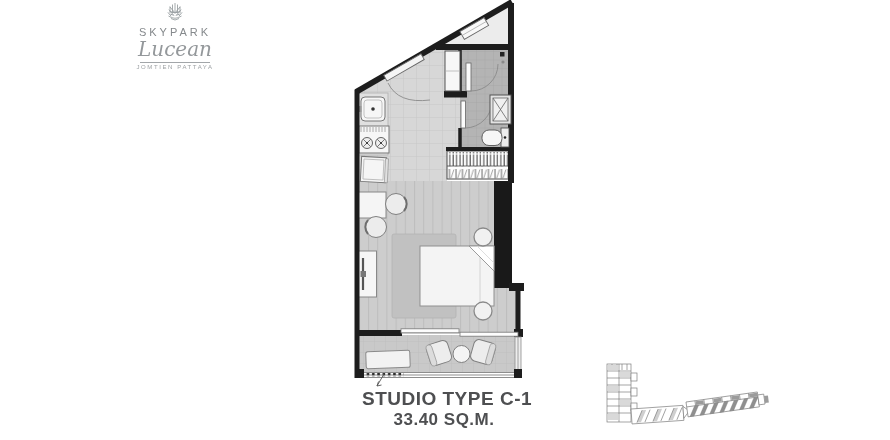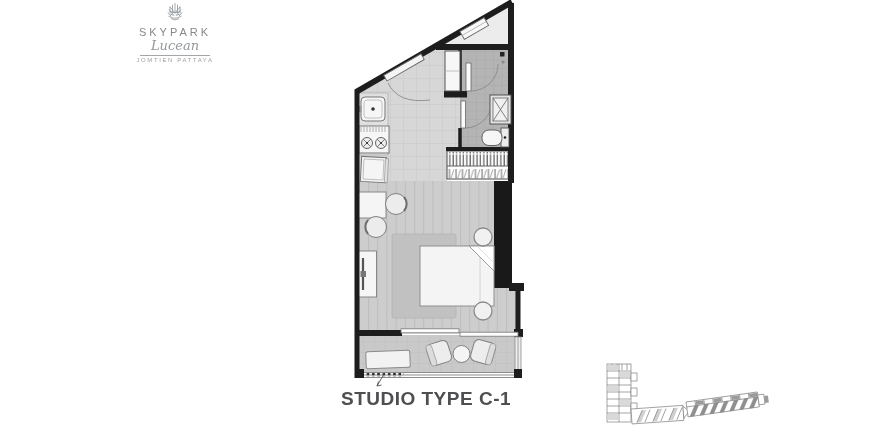--- a/index.html
+++ b/index.html
@@ -2,26 +2,26 @@
 <html><head>
 <meta charset="utf-8">
 <style>
   html,body{margin:0;padding:0;background:#ffffff;}
   .canvas{position:relative;width:890px;height:440px;background:#ffffff;overflow:hidden;
           font-family:"Liberation Sans",sans-serif;}
   
   .logo{position:absolute;left:127px;top:2px;width:96px;text-align:center;color:#8d9194;}
   .logo svg{display:block;margin:0 auto;}
   .logo-brand{font-size:11px;font-weight:400;letter-spacing:3px;color:#85898c;margin-top:2px;}
-  .logo-name{font-family:"DejaVu Serif",serif;font-style:italic;font-size:13px;color:#94989b;
+  .logo-name{font-family:"DejaVu Serif",serif;font-style:italic;font-size:20px;color:#94989b;
              line-height:1.05;margin-top:1px;}
   .logo-rule{width:70px;border-top:1px solid #a2a6a9;margin:2px auto 1px auto;}
   .logo-loc{font-size:6px;letter-spacing:1.6px;color:#9da1a4;}
   
-  .unit-title{position:absolute;left:320px;top:388px;width:212px;text-align:center;
+  .unit-title{position:absolute;left:341px;top:388px;width:212px;text-align:center;
               font-size:19px;font-weight:700;color:#4e4f51;letter-spacing:0.5px;}
   .unit-area{position:absolute;left:338px;top:410px;width:212px;text-align:center;
              font-size:17px;font-weight:700;color:#4e4f51;letter-spacing:0.5px;}
   .plan-svg{position:absolute;left:345px;top:0;}
   .key-svg{position:absolute;left:598px;top:356px;}
 </style>
 </head>
 <body>
 
 <div class="canvas">
@@ -221,20 +221,21 @@
       <rect x="514" y="369" width="8" height="9" fill="#1d1d1d"></rect>
     </g>
 
     <g>
       <rect x="366" y="373" width="38" height="4" fill="url(#pTicks)"></rect>
       <path d="M384,374 L377,386 M377,386 L378.5,381.5 M377,386 L381.5,385" stroke="#555" stroke-width="0.9" fill="none"></path>
     </g>
   </svg>
 
   <div class="unit-title">STUDIO TYPE C-1</div>
+  <div class="unit-area">33.40 SQ.M.</div>
 
   <svg class="key-svg" width="185" height="80" viewBox="598 356 185 80">
 
     <g stroke="#7e7e7e" stroke-width="0.7" fill="#ffffff">
       <rect x="607" y="364" width="24" height="58"></rect>
       <line x1="619" y1="364" x2="619" y2="422"></line>
       <path d="M607,371 H631 M607,378 H631 M607,385 H631 M607,392 H631 M607,399 H631 M607,406 H631 M607,413 H631" fill="none"></path>
       <path d="M612,364 V370 M617,364 V370 M622,364 V370 M627,364 V370" fill="none"></path>
       <rect x="608" y="365" width="10" height="5" fill="#d9d9d9" stroke="none"></rect>
       <rect x="620" y="372" width="10" height="5" fill="#d9d9d9" stroke="none"></rect>

